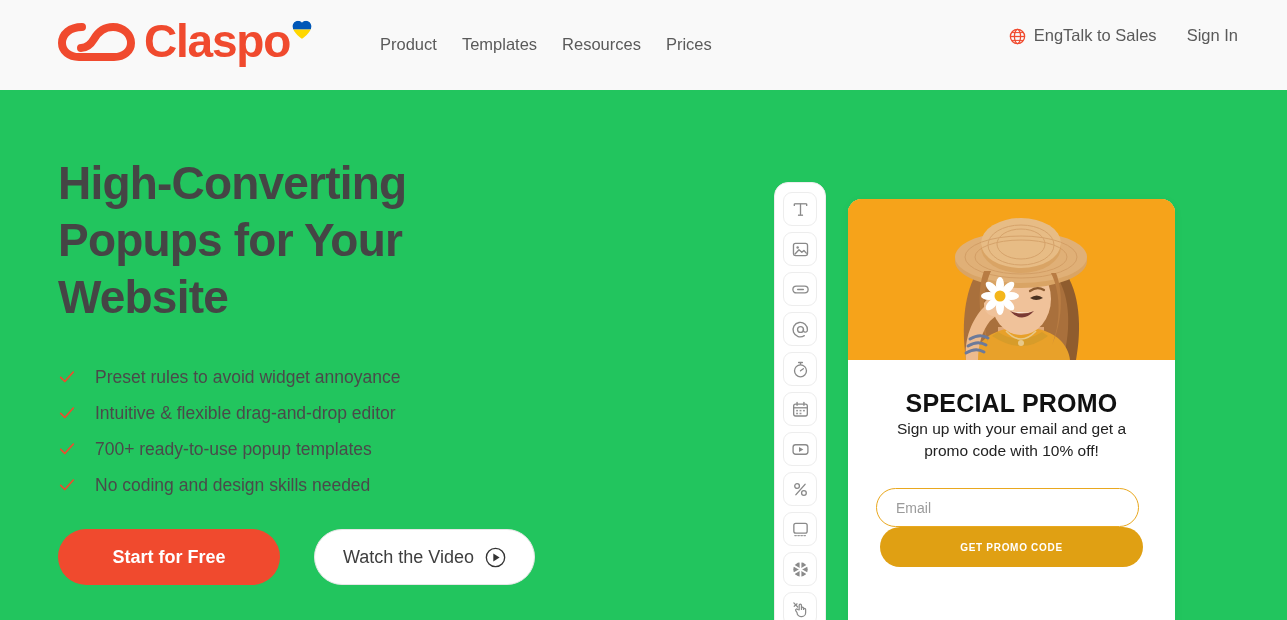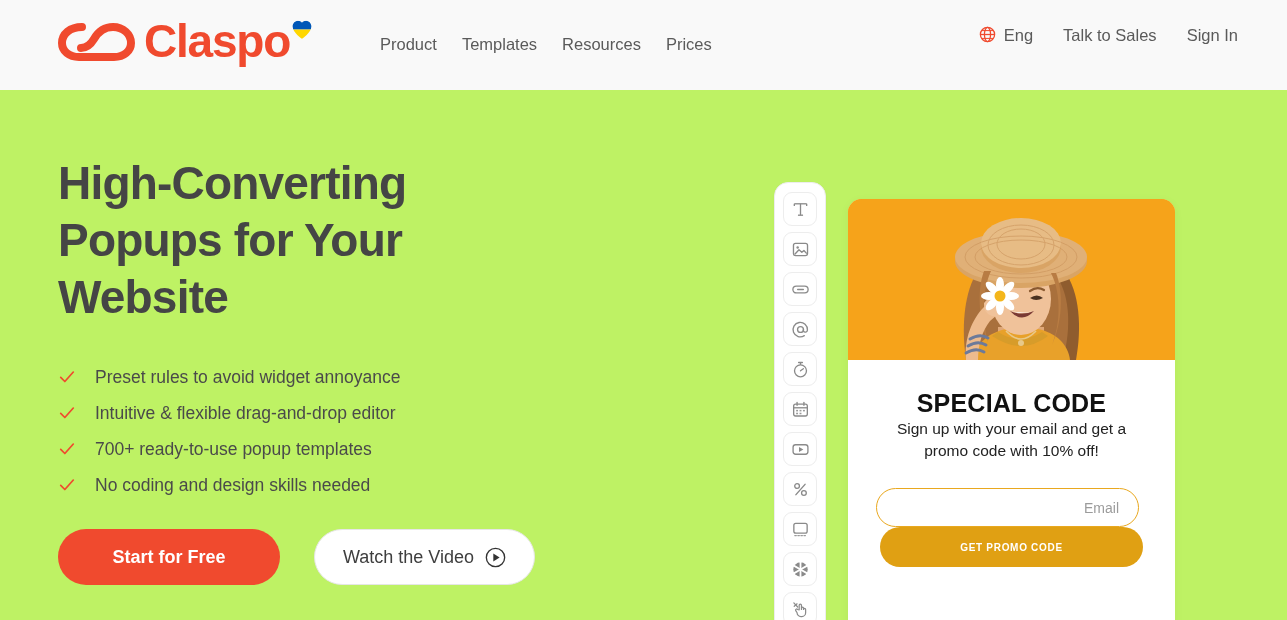--- a/index.html
+++ b/index.html
@@ -4,21 +4,21 @@
 <title>Claspo Landing</title>
 <style>
   * { box-sizing: border-box; margin: 0; padding: 0; }
   html, body {
     width: 1287px; height: 620px;
     overflow: hidden;
     background: #f7f7f7;
     font-family: "Liberation Sans", sans-serif;
     -webkit-font-smoothing: antialiased;
   }
-  .page { position: relative; width: 1287px; height: 620px; background: #bef264; }
+  .page { position: relative; width: 1287px; height: 620px; background: #22c55e; }
 
   
   .header {
     position: absolute; top: 0; left: 0;
     width: 1287px; height: 90px;
     background: #f9f9f9;
     display: flex; align-items: center;
   }
   .logo-wrap {
     position: absolute; left: 58px; top: 17px;
@@ -40,22 +40,22 @@
   .nav-item {
     font-size: 16.5px; color: #5a5a5a; line-height: 22px;
     cursor: pointer; white-space: nowrap;
   }
 
   .header-right {
     position: absolute; right: 19px; top: 26px;
     display: flex; align-items: center; gap: 0;
   }
   .lang {
-    display: flex; align-items: flex-start; gap: 8px;
-    margin-right: 30px; cursor: pointer;
+    display: flex; align-items: flex-end; gap: 8px;
+    cursor: pointer;
   }
   .lang-label { font-size: 16.5px; color: #5a5a5a; }
   .globe { width: 17px; height: 17px; display: block; }
   .hdr-link {
     font-size: 16.5px; color: #5a5a5a; cursor: pointer;
     margin-right: 30px; white-space: nowrap;
   }
   .signup-btn {
     background: #F04A2E; color: #fff;
     font-size: 16.5px; font-weight: bold;
@@ -149,21 +149,20 @@
     width: 263px; height: 39px;
     border: 1.6px solid #E9A81F;
     border-radius: 22px;
     background: #fff;
     display: flex; align-items: center;
     padding: 0 19px;
     font-size: 14px; color: #999;
     cursor: text;
     font-family: "Liberation Sans", sans-serif;
     outline: none;
-    text-align: right;
   }
   .email-field::placeholder { color: #9b9b9b; }
   .promo-btn {
     width: 263px; height: 40px;
     background: #E0A013; color: #fff;
     border: none; border-radius: 22px;
     font-size: 10px; font-weight: bold; letter-spacing: 0.7px;
     cursor: pointer;
     font-family: "Liberation Sans", sans-serif;
   }
@@ -424,20 +423,20 @@
             <circle cx="0" cy="0" r="5.5" fill="#F4B61B"></circle>
           </g>
 
           <path d="M158 132 q15 16 30 0" stroke="#E8C98A" stroke-width="1.6" fill="none"></path>
           <circle cx="173" cy="144" r="3" fill="#E8C98A"></circle>
         </g>
       </svg>
     </div>
 
     <div class="popup-body">
-      <div class="popup-title">SPECIAL CODE</div>
+      <div class="popup-title">SPECIAL PROMO</div>
       <div class="popup-sub">Sign up with your email and get a promo code with 10% off!</div>
       <input class="email-field" type="text" placeholder="Email" style="">
       <button class="promo-btn">GET PROMO CODE</button>
     </div>
   </div>
 
 </div>
 
 </body></html>

